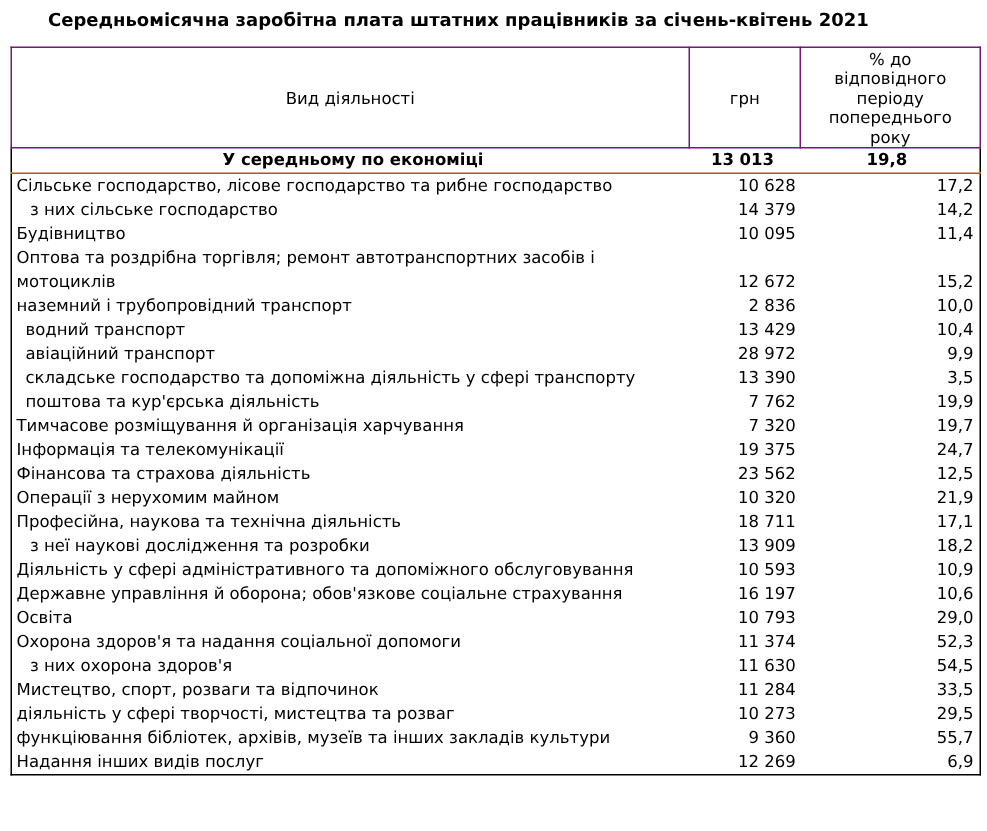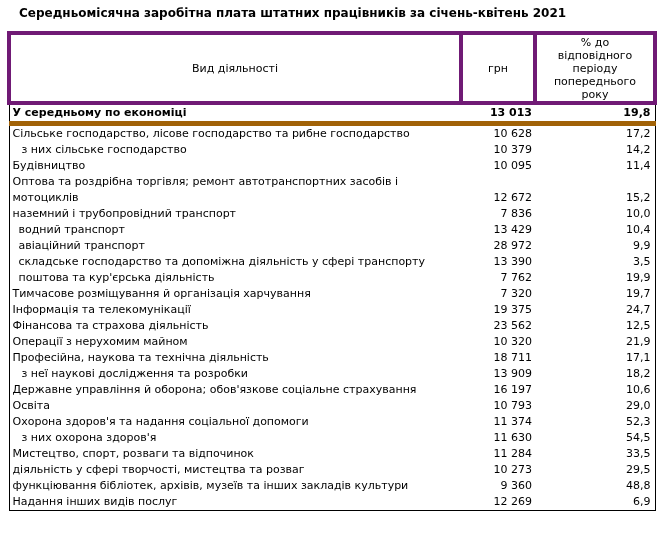--- a/index.html
+++ b/index.html
@@ -7,21 +7,21 @@
     position: relative;
     width: 658px;
     height: 554px;
     background: #ffffff;
     color: #000000;
     font-family: "DejaVu Sans", sans-serif;
     overflow: hidden;
   }
   .title {
     position: absolute;
-    left: 19px;
+    left: 32px;
     top: 6px;
     font-size: 12px;
     font-weight: bold;
     white-space: nowrap;
   }
   table.wage-table {
     position: absolute;
     left: 7px;
     top: 31px;
     width: 646px;
@@ -29,21 +29,21 @@
     table-layout: fixed;
     font-size: 11px;
     color: #000000;
     border: 1px solid #000000;
   }
   col.c-activity { width: 452px; }
   col.c-uah      { width: 74px;  }
   col.c-pct      { width: 120px; }
 
   thead th {
-    border: 4px solid #701a75;
+    border: 1px solid #701a75;
     font-weight: normal;
     font-size: 11px;
     text-align: center;
     vertical-align: middle;
     height: 66px;
     padding: 0;
     line-height: 13px;
   }
   thead th .pct-head-inner { width: 94px; margin: 0 auto; }
 
@@ -60,21 +60,22 @@
     white-space: pre-line;
   }
   td.num-cell { text-align: right; padding-right: 3px; }
   td.pct-cell { text-align: right; padding-right: 4px; }
 
   tr.indent-1 td.label-cell { padding-left: 9px; }
   tr.indent-2 td.label-cell { padding-left: 12px; }
 
   tr.total-row td {
     font-weight: bold;
-    border-bottom: 5px solid #a16207;
+    border-bottom: 1px solid #a16207;
+    text-align: center;
   }
 </style>
 </head>
 <body>
 
 <div class="page">
 
   <div class="title">Середньомісячна заробітна плата штатних працівників за січень-квітень 2021</div>
 
   <table class="wage-table">
@@ -98,37 +99,37 @@
     <td class="num-cell">13 013</td>
     <td class="pct-cell">19,8</td>
   </tr>
         <tr class="indent-0">
     <td class="label-cell">Сільське господарство, лісове господарство та рибне господарство</td>
     <td class="num-cell">10 628</td>
     <td class="pct-cell">17,2</td>
   </tr>
         <tr class="indent-2">
     <td class="label-cell">з них сільське господарство</td>
-    <td class="num-cell">10 379</td>
+    <td class="num-cell">14 379</td>
     <td class="pct-cell">14,2</td>
   </tr>
         <tr class="indent-0">
     <td class="label-cell">Будівництво</td>
     <td class="num-cell">10 095</td>
     <td class="pct-cell">11,4</td>
   </tr>
         <tr class="indent-0">
     <td class="label-cell">Оптова та роздрібна торгівля; ремонт автотранспортних засобів і
 мотоциклів</td>
     <td class="num-cell">12 672</td>
     <td class="pct-cell">15,2</td>
   </tr>
         <tr class="indent-0">
     <td class="label-cell">наземний і трубопровідний транспорт</td>
-    <td class="num-cell">7 836</td>
+    <td class="num-cell">2 836</td>
     <td class="pct-cell">10,0</td>
   </tr>
         <tr class="indent-1">
     <td class="label-cell">водний транспорт</td>
     <td class="num-cell">13 429</td>
     <td class="pct-cell">10,4</td>
   </tr>
         <tr class="indent-1">
     <td class="label-cell">авіаційний транспорт</td>
     <td class="num-cell">28 972</td>
@@ -168,20 +169,25 @@
     <td class="label-cell">Професійна, наукова та технічна діяльність</td>
     <td class="num-cell">18 711</td>
     <td class="pct-cell">17,1</td>
   </tr>
         <tr class="indent-2">
     <td class="label-cell">з неї наукові дослідження та розробки</td>
     <td class="num-cell">13 909</td>
     <td class="pct-cell">18,2</td>
   </tr>
         <tr class="indent-0">
+    <td class="label-cell">Діяльність у сфері адміністративного та допоміжного обслуговування</td>
+    <td class="num-cell">10 593</td>
+    <td class="pct-cell">10,9</td>
+  </tr>
+        <tr class="indent-0">
     <td class="label-cell">Державне управління й оборона; обов'язкове соціальне страхування</td>
     <td class="num-cell">16 197</td>
     <td class="pct-cell">10,6</td>
   </tr>
         <tr class="indent-0">
     <td class="label-cell">Освіта</td>
     <td class="num-cell">10 793</td>
     <td class="pct-cell">29,0</td>
   </tr>
         <tr class="indent-0">
@@ -200,21 +206,21 @@
     <td class="pct-cell">33,5</td>
   </tr>
         <tr class="indent-0">
     <td class="label-cell">діяльність у сфері творчості, мистецтва та розваг</td>
     <td class="num-cell">10 273</td>
     <td class="pct-cell">29,5</td>
   </tr>
         <tr class="indent-0">
     <td class="label-cell">функціювання бібліотек, архівів, музеїв та інших закладів культури</td>
     <td class="num-cell">9 360</td>
-    <td class="pct-cell">48,8</td>
+    <td class="pct-cell">55,7</td>
   </tr>
         <tr class="indent-0">
     <td class="label-cell">Надання інших видів послуг</td>
     <td class="num-cell">12 269</td>
     <td class="pct-cell">6,9</td>
   </tr>
       </tbody>
   </table>
 
 </div>

